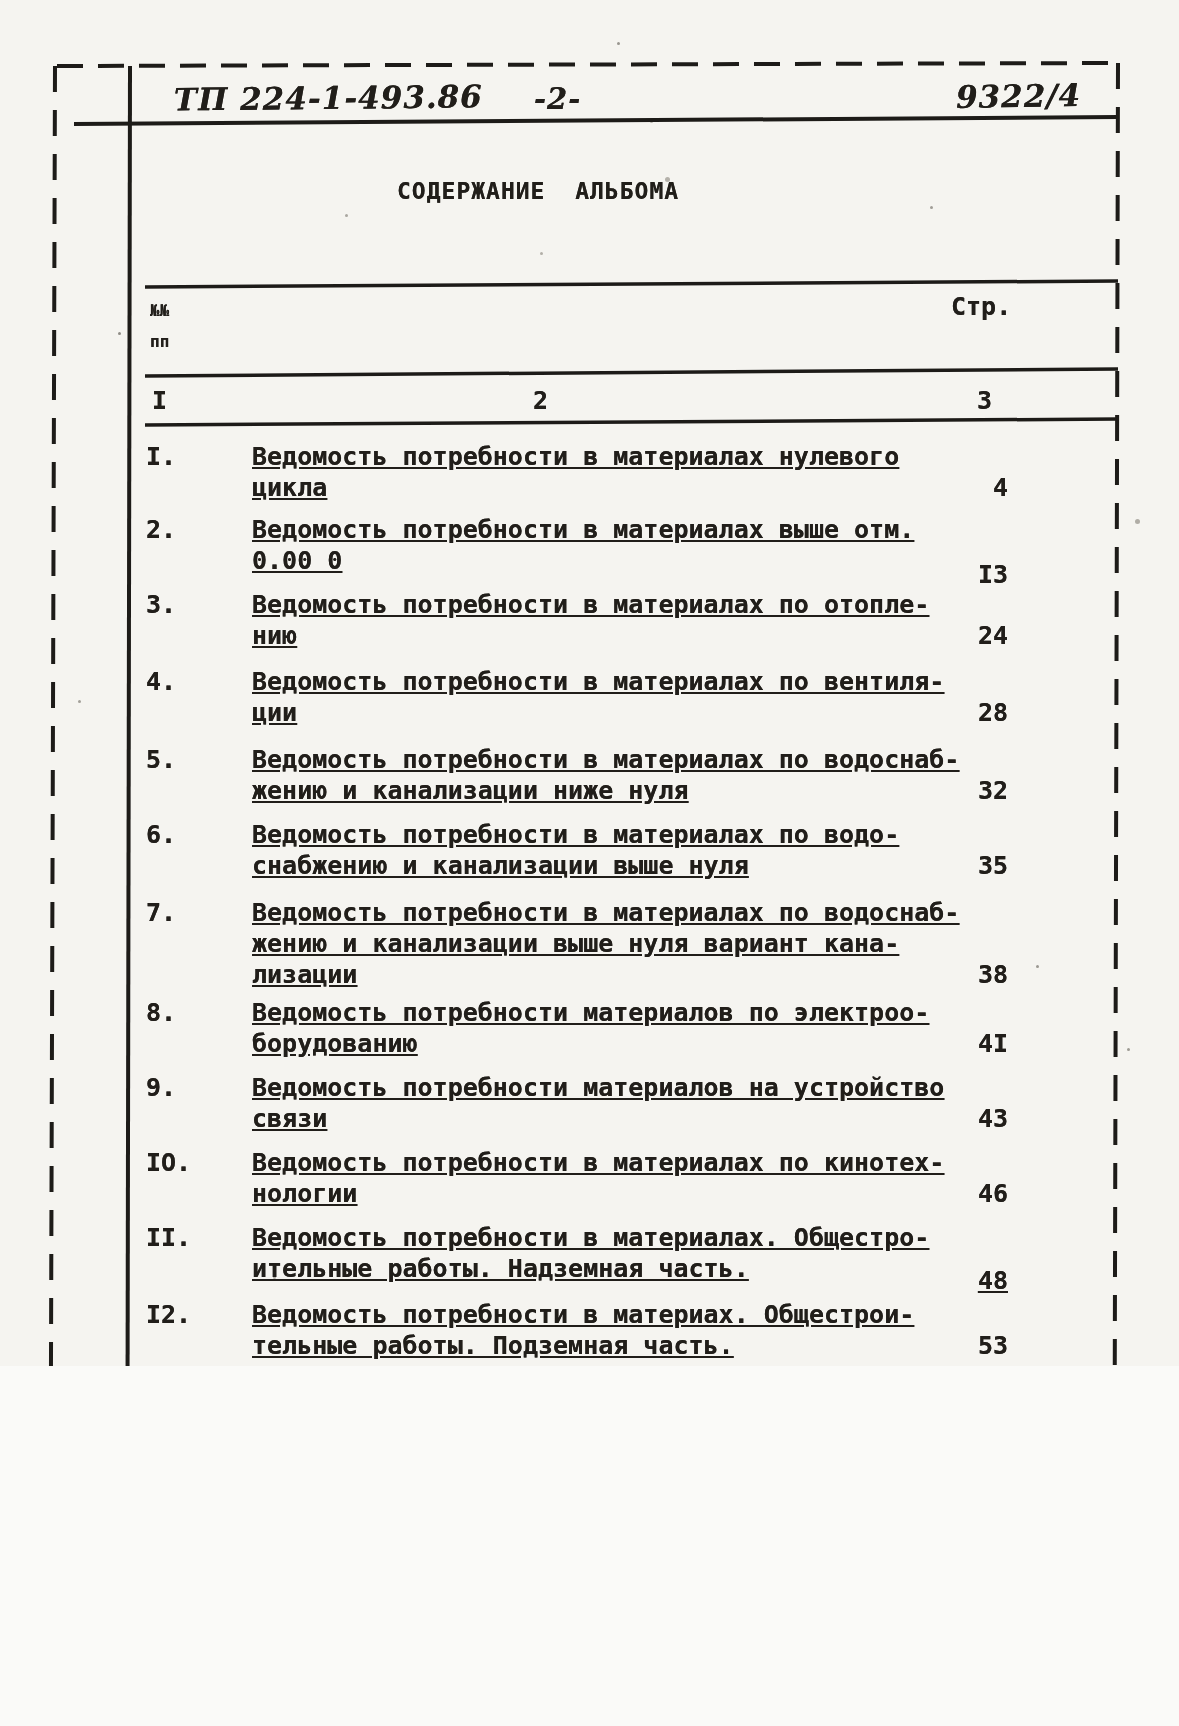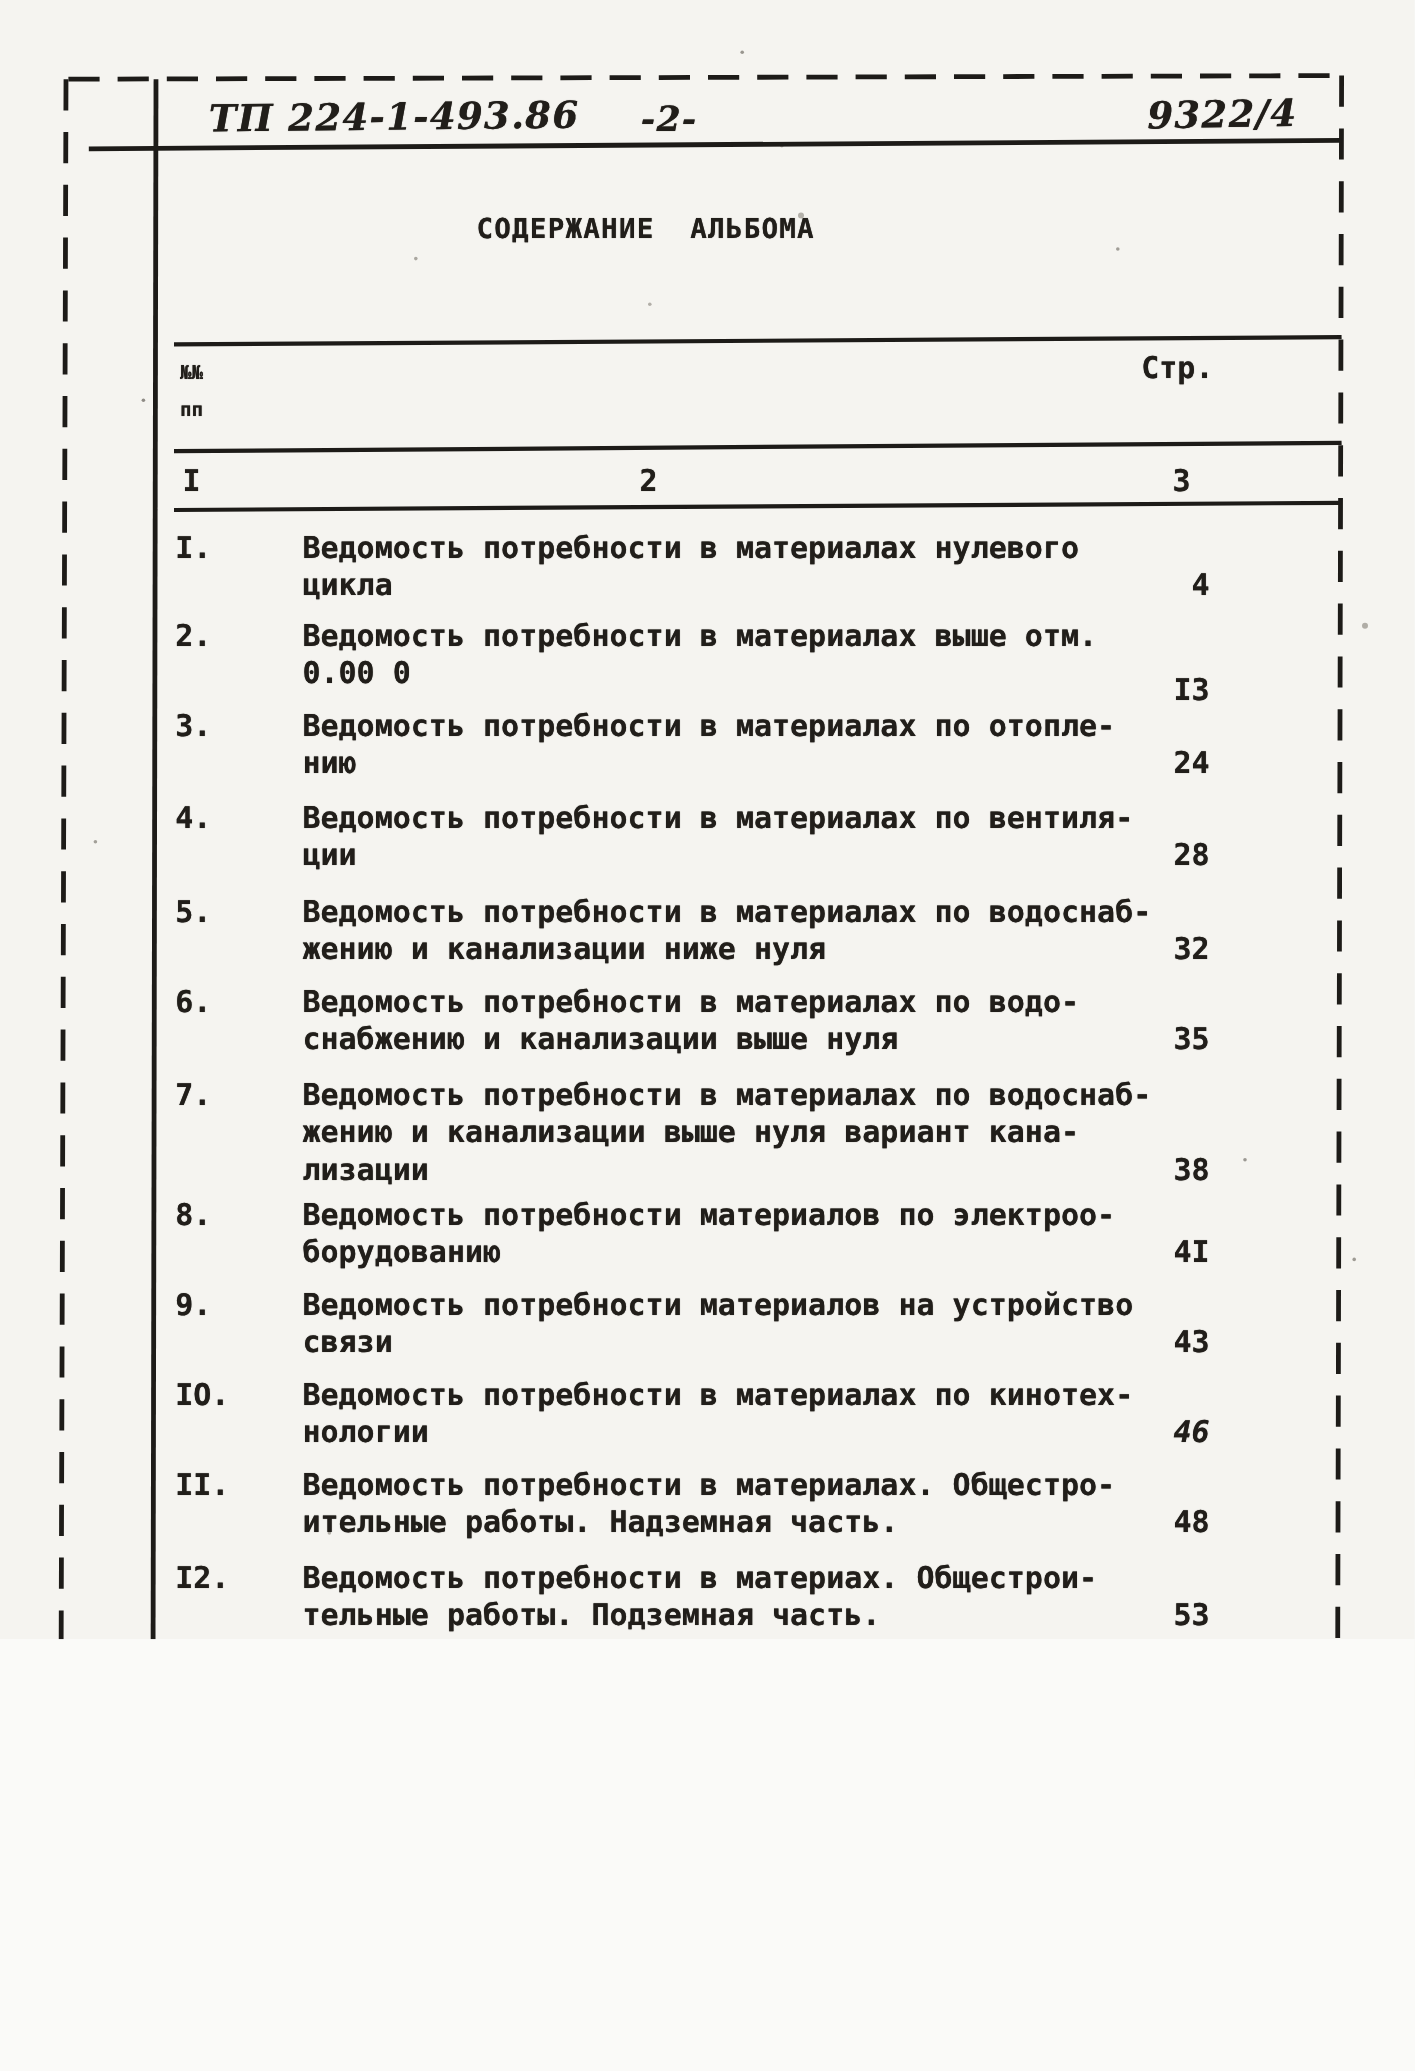--- a/index.html
+++ b/index.html
@@ -39,21 +39,21 @@
   .colhead-page{left:951px;top:292px;font-size:25px;}
   .colidx{top:386px;font-size:25px;}
   .colidx-1{left:152px;}
   .colidx-2{left:533px;}
   .colidx-3{left:977px;}
   .row{
     position:absolute;left:0;width:1179px;
     font-size:25px;line-height:31px;font-weight:bold;
   }
   .row-num{position:absolute;left:146px;top:0;}
-  .row-text{position:absolute;left:252px;top:0;white-space:pre-line;}
+  .row-text{position:absolute;left:252px;top:0;white-space:pre-line;text-decoration:underline;}
   .row-page{position:absolute;left:920px;width:88px;top:0;text-align:right;}
   
   .specks{
     position:absolute;left:0;top:0;width:3px;height:3px;border-radius:50%;
     background:transparent;z-index:0;
     box-shadow:
       617px 42px 0 0 #99968f, 666px 178px 0 1px #b4b1aa, 930px 206px 0 0 #a09d96,
       345px 214px 0 0 #aaa7a0, 118px 332px 0 0 #8f8c86, 1136px 520px 0 1px #b0ada6,
       78px 700px 0 0 #a3a099, 1036px 965px 0 0 #9b9892, 273px 1276px 0 0 #b2afa8,
       563px 1570px 0 0 #a6a39c, 957px 1416px 0 0 #b5b2ab, 1127px 1048px 0 0 #9e9b94,
@@ -159,28 +159,28 @@
       <span class="row-num ink">9.</span>
       <span class="row-text ink">Ведомость потребности материалов на устройство
 связи</span>
       <span class="row-page ink" style="top: 31px;">43</span>
     </div>
 
     <div class="row" style="top: 1147px;">
       <span class="row-num ink">IO.</span>
       <span class="row-text ink">Ведомость потребности в материалах по кинотех-
 нологии</span>
-      <span class="row-page ink" style="top: 31px; font-style: italic;">46</span>
+      <span class="row-page ink" style="top: 31px;">46</span>
     </div>
 
     <div class="row" style="top: 1222px;">
       <span class="row-num ink">II.</span>
       <span class="row-text ink">Ведомость потребности в материалах. Общестро-
 ительные работы. Надземная часть.</span>
-      <span class="row-page ink" style="top: 31px;">48</span>
+      <span class="row-page ink" style="top: 43px; text-decoration: underline;">48</span>
     </div>
 
     <div class="row" style="top: 1299px;">
       <span class="row-num ink">I2.</span>
       <span class="row-text ink">Ведомость потребности в материах. Общестрои-
 тельные работы. Подземная часть.</span>
       <span class="row-page ink" style="top: 31px;">53</span>
     </div>
   </div>
 

